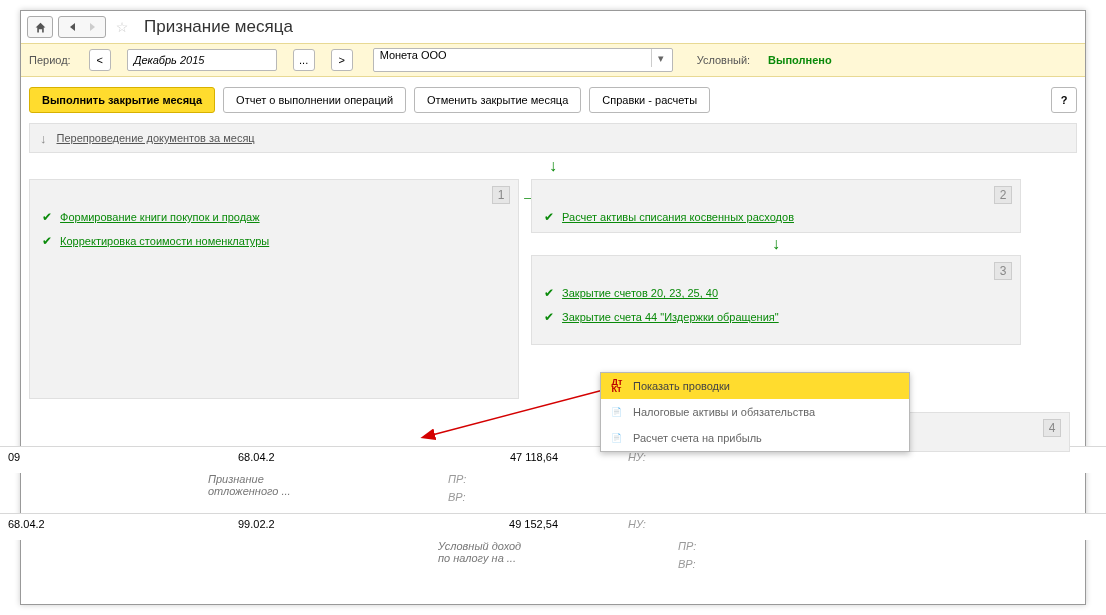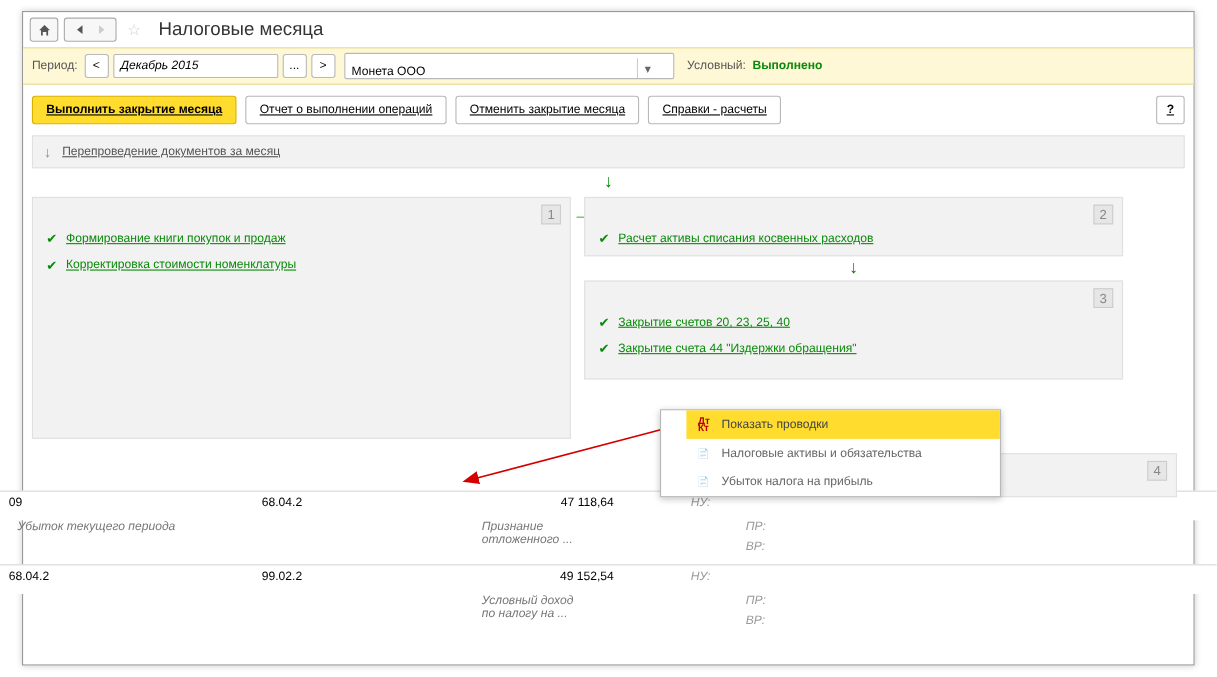--- a/index.html
+++ b/index.html
@@ -7,30 +7,30 @@
 .frame { position: absolute; left: 20px; top: 10px; width: 1066px; height: 595px; border: 1px solid #999; box-shadow: 0 0 6px rgba(0,0,0,0.2); background: #fff; }
 
 
 .topbar { display: flex; align-items: center; height: 32px; padding: 0 6px; gap: 5px; }
 .navbtn { width: 26px; height: 22px; border: 1px solid #aaa; border-radius: 3px; background: #f7f7f7; display: flex; align-items: center; justify-content: center; cursor: pointer; }
 .navbtn.dbl { width: 48px; justify-content: space-around; padding: 0 4px; }
 .star { width: 22px; height: 22px; display: flex; align-items: center; justify-content: center; font-size: 14px; color: #ccc; }
 .title { margin-left: 6px; font-size: 17px; color: #333; }
 
 
-.periodbar { background: #fff8d6; border-top: 1px solid #e8d994; border-bottom: 1px solid #e8d994; height: 34px; display: flex; align-items: center; padding: 0 8px; gap: 4px; }
+.periodbar { background: #fff8d6; border-top: 1px solid #e8d994; border-bottom: 1px solid #e8d994; height: 34px; display: flex; align-items: center; padding: 0 8px; gap: 16px; }
 .lbl { color: #555; margin-right: 2px; }
 .sqbtn { width: 22px; height: 22px; border: 1px solid #b8b8b8; border-radius: 3px; background: #fff; display: flex; align-items: center; justify-content: center; cursor: pointer; }
 .periodfield { height: 22px; border: 1px solid #b8b8b8; border-radius: 2px; background: #fff; display: flex; align-items: center; padding: 0 6px; min-width: 150px; font-style: italic; }
-.orgsel { height: 24px; border: 1px solid #b8b8b8; border-radius: 2px; background: #fff; display: flex; align-items: flex-end; justify-content: space-between; padding: 0 20px 0 6px; width: 300px; margin-left: 4px; }
+.orgsel { height: 24px; border: 1px solid #b8b8b8; border-radius: 2px; background: #fff; display: flex; align-items: flex-start; justify-content: space-between; padding: 0 8px 0 6px; width: 300px; margin-left: 4px; }
 .orgsel .dd { border-left: 1px solid #ccc; padding-left: 6px; color: #666; height: 18px; display: flex; align-items: center; }
 .stateval { color: #0a8a0a; font-weight: bold; }
 
 
-.actionbar { display: flex; align-items: flex-start; padding: 10px 8px; gap: 8px; text-decoration: underline; }
+.actionbar { display: flex; align-items: flex-start; padding: 10px 8px; gap: 8px; }
 .btn { height: 26px; border: 1px solid #b8b8b8; border-radius: 3px; background: #fff; padding: 0 12px; display: flex; align-items: center; cursor: pointer; font-size: 11px; }
 .btn.primary { background: #ffdc2e; border-color: #d7b100; font-weight: bold; }
 .helpbtn { margin-left: auto; width: 26px; height: 26px; border: 1px solid #b8b8b8; border-radius: 3px; background: #fff; display: flex; align-items: center; justify-content: center; cursor: pointer; font-weight: bold; }
 
 
 .workflow { padding: 0 8px; position: relative; }
 .toprow { background: #f2f2f2; border: 1px solid #e0e0e0; height: 30px; display: flex; align-items: center; padding: 0 10px; gap: 10px; }
 .dnarrow { color: #888; font-size: 13px; }
 .tlink { color: #555; text-decoration: underline; }
 .greenarrow-down { text-align: center; color: #0a8a0a; font-size: 16px; margin: 4px 0; }
@@ -39,21 +39,21 @@
 .block { background: #f2f2f2; border: 1px solid #e0e0e0; position: relative; }
 .nbox { position: absolute; top: 6px; right: 8px; width: 18px; height: 18px; background: #e6e6e6; border: 1px solid #ccc; color: #888; display: flex; align-items: center; justify-content: center; font-size: 12px; }
 .block .items { padding: 30px 12px 12px 12px; display: flex; flex-direction: column; gap: 10px; }
 .item { display: flex; align-items: center; gap: 8px; }
 .chk { color: #0a8a0a; font-size: 12px; }
 .glink { color: #0a8a0a; text-decoration: underline; }
 .greenarrow-right { position: absolute; left: 492px; top: 8px; color: #0a8a0a; font-size: 16px; }
 .col.right .greenarrow-down { margin: 2px 0; }
 
 
-.ctxmenu { position: absolute; left: 600px; top: 372px; width: 310px; background: #fff; border: 1px solid #b8b8b8; box-shadow: 0 2px 6px rgba(0,0,0,0.25); z-index: 20; padding-left: 23px; }
+.ctxmenu { position: absolute; left: 600px; top: 372px; width: 310px; background: #fff; border: 1px solid #b8b8b8; box-shadow: 0 2px 6px rgba(0,0,0,0.25); z-index: 20; }
 .ctxitem { height: 26px; display: flex; align-items: center; padding: 0 8px; gap: 8px; cursor: pointer; }
 .ctxitem.hl { background: #ffdc2e; }
 .ctxicon { width: 16px; height: 16px; display: flex; align-items: center; justify-content: center; font-size: 9px; }
 .ctxitem .txt { text-decoration: underline; color: #333; }
 .ctxitem.hl .txt { text-decoration: none; color: #444; }
 .ctxitem.plain .txt { text-decoration: none; color: #666; }
 
 
 .gridarea { position: absolute; left: 0; top: 446px; width: 1106px; }
 .gridrow { display: flex; border-top: 1px solid #d8d8d8; background: #fff; padding: 4px 8px; min-height: 22px; }
@@ -83,21 +83,21 @@
     </div>
     <div class="navbtn dbl">
       <svg width="10" height="10" viewBox="0 0 10 10">
           <path d="M7 1 L2 5 L7 9 Z" fill="#555"></path>
         </svg>
       <svg width="10" height="10" viewBox="0 0 10 10">
           <path d="M3 1 L8 5 L3 9 Z" fill="#ccc"></path>
         </svg>
     </div>
     <div class="star">☆</div>
-    <div class="title">Налоговые месяца</div>
+    <div class="title">Признание месяца</div>
   </div>
 
   <div class="periodbar">
     <span class="lbl">Период:</span>
     <div class="sqbtn">&lt;</div>
     <div class="periodfield">
       <span>Декабрь 2015</span>
     </div>
     <div class="sqbtn">...</div>
     <div class="sqbtn">&gt;</div>
@@ -190,21 +190,21 @@
   <div class="ctxitem hl">
     <span class="ctxicon" style="color:#b00;font-weight:bold;line-height:7px">Дт<br>Кт</span>
     <span class="txt">Показать проводки</span>
   </div>
   <div class="ctxitem plain">
     <span class="ctxicon">📄</span>
     <span class="txt">Налоговые активы и обязательства</span>
   </div>
   <div class="ctxitem plain">
     <span class="ctxicon">📄</span>
-    <span class="txt">Убыток налога на прибыль</span>
+    <span class="txt">Расчет счета на прибыль</span>
   </div>
 </div>
 
 <svg class="arrowsvg">
   <defs>
     <marker id="ah" markerWidth="10" markerHeight="8" refX="2" refY="4" orient="auto">
       <path d="M0,0 L10,4 L0,8 Z" fill="#d40000"></path>
     </marker>
   </defs>
   <line x1="210" y1="8" x2="12" y2="60" stroke="#d40000" stroke-width="1.5" marker-end="url(#ah)"></line>
@@ -214,21 +214,20 @@
   <div class="gridrow">
     <div class="c1">09</div>
     <div class="c2">68.04.2</div>
     <div class="c3">47 118,64</div>
     <div style="width:40px"></div>
     <div class="rlabels">
         <div>НУ:</div>
       </div>
   </div>
   <div style="display:flex;padding:0 8px 4px 8px">
-    <div class="c1 subrow">Убыток текущего периода</div>
     <div class="c2"></div>
     <div class="subdesc">
       <div>Признание</div>
       <div>отложенного ...</div>
     </div>
     <div style="width:40px"></div>
     <div class="rlabels">
         <div>ПР:</div>
         <div>ВР:</div>
       </div>

